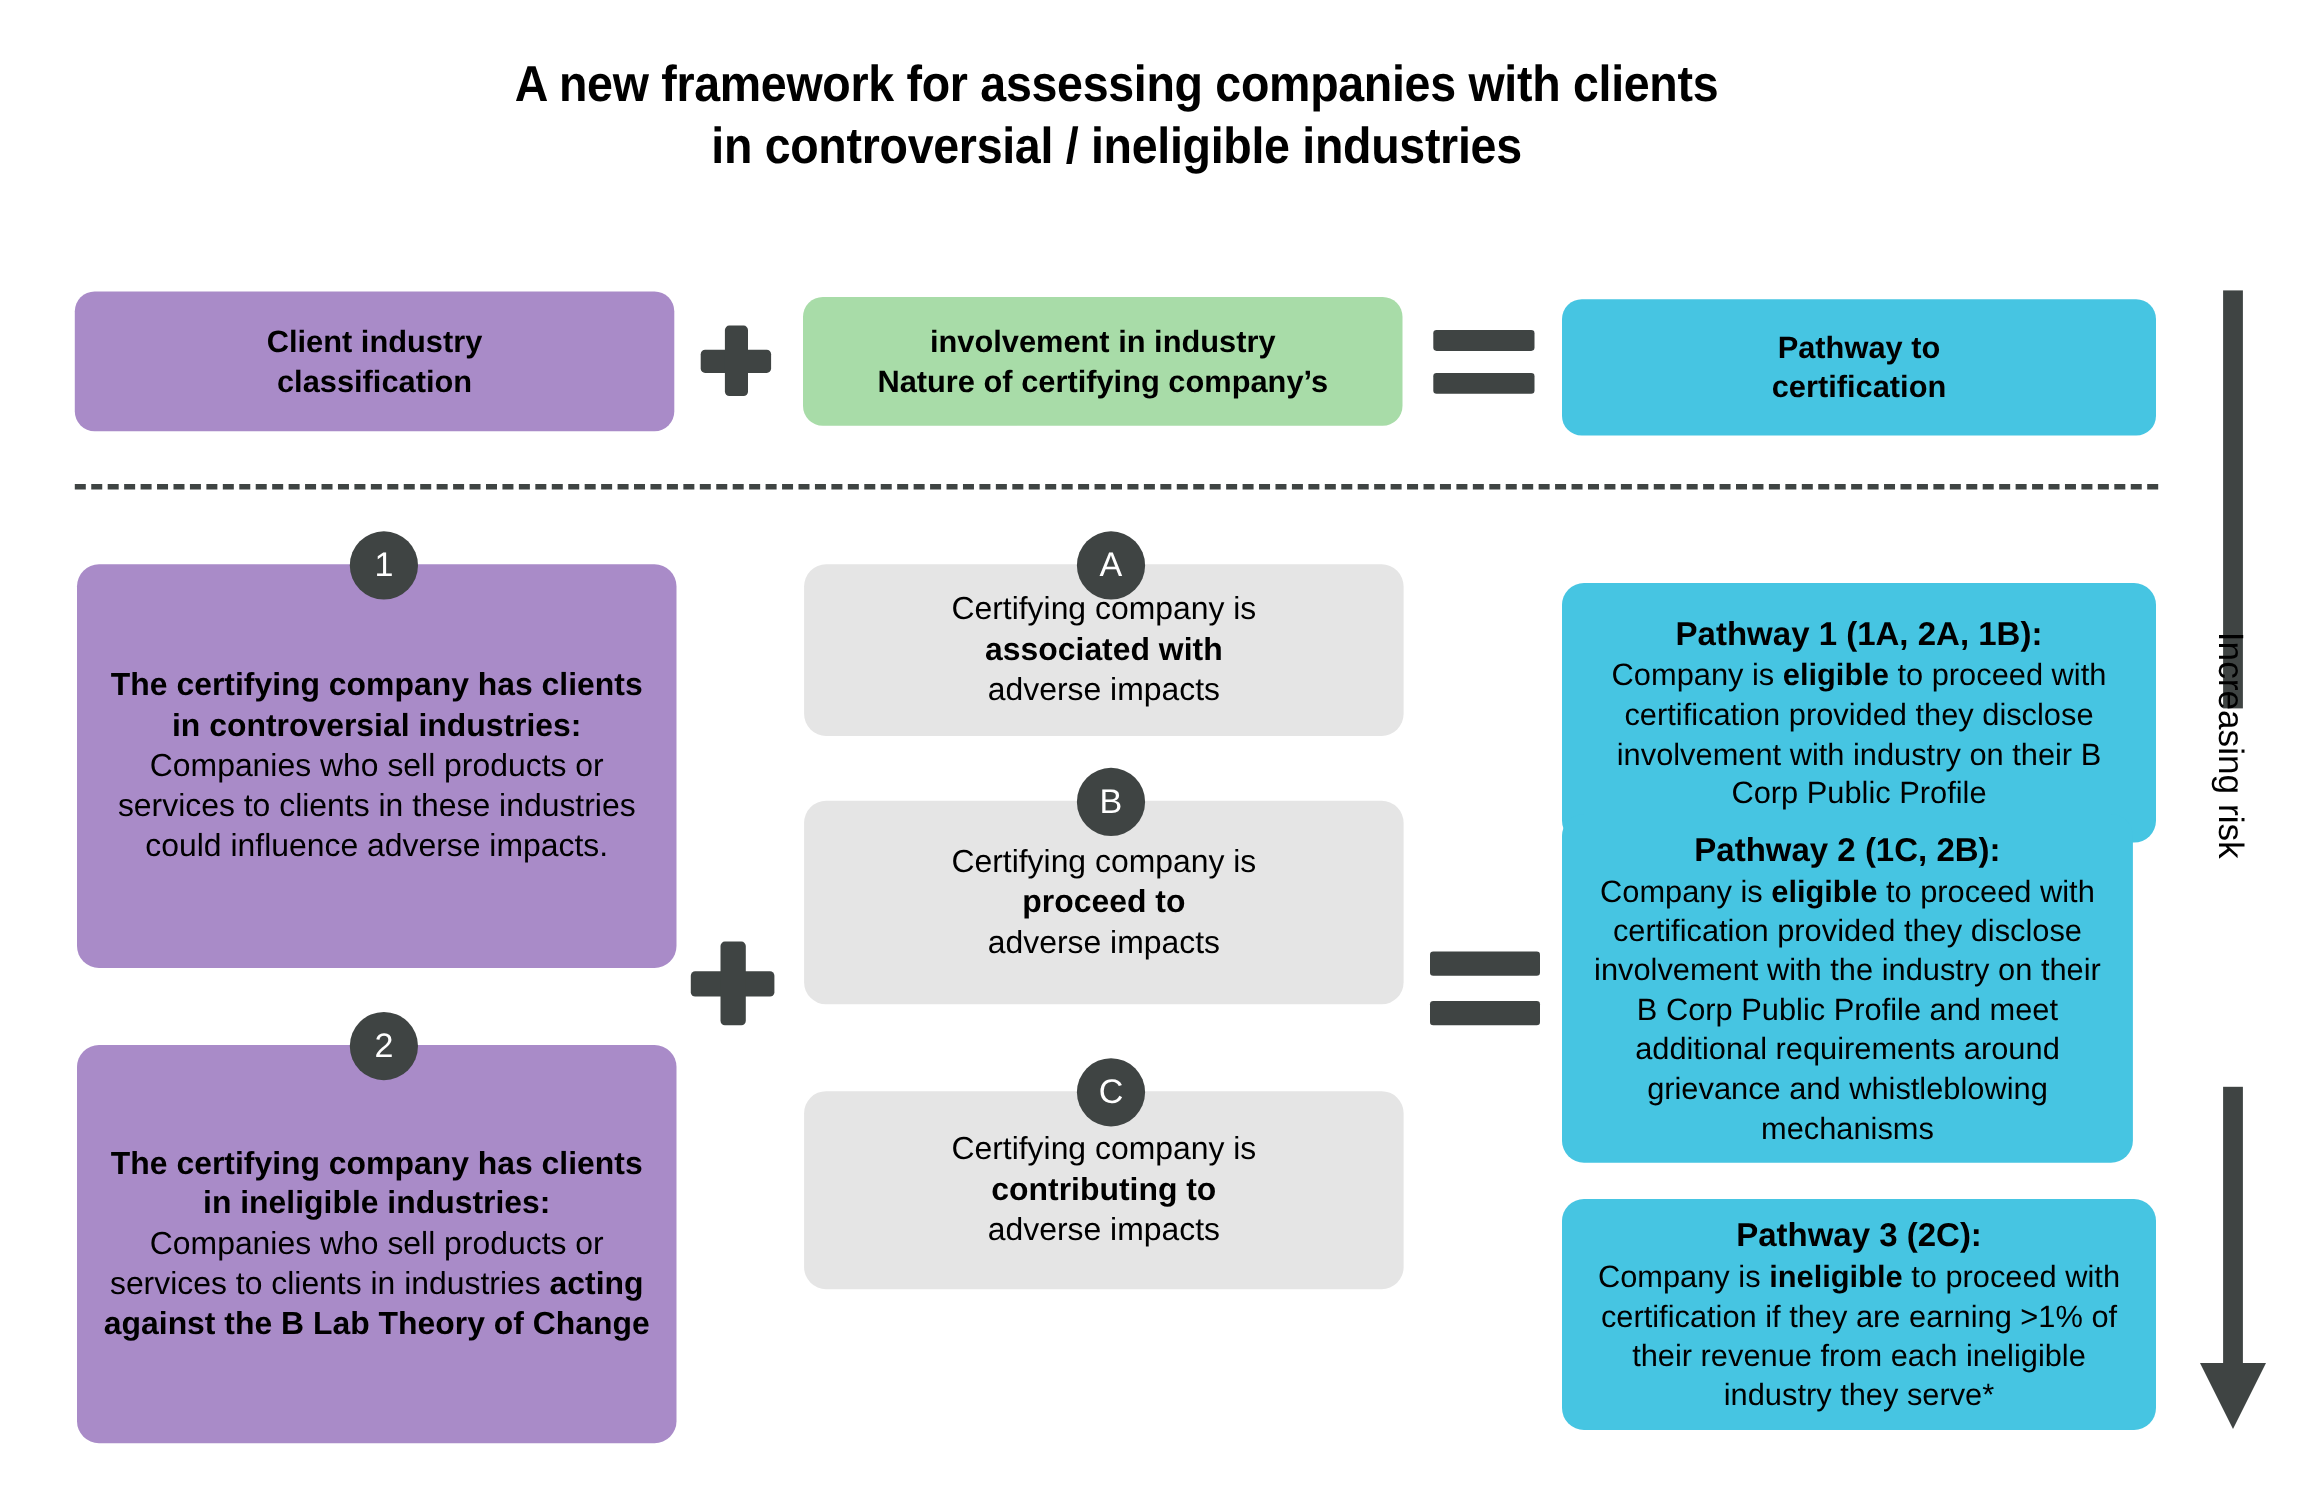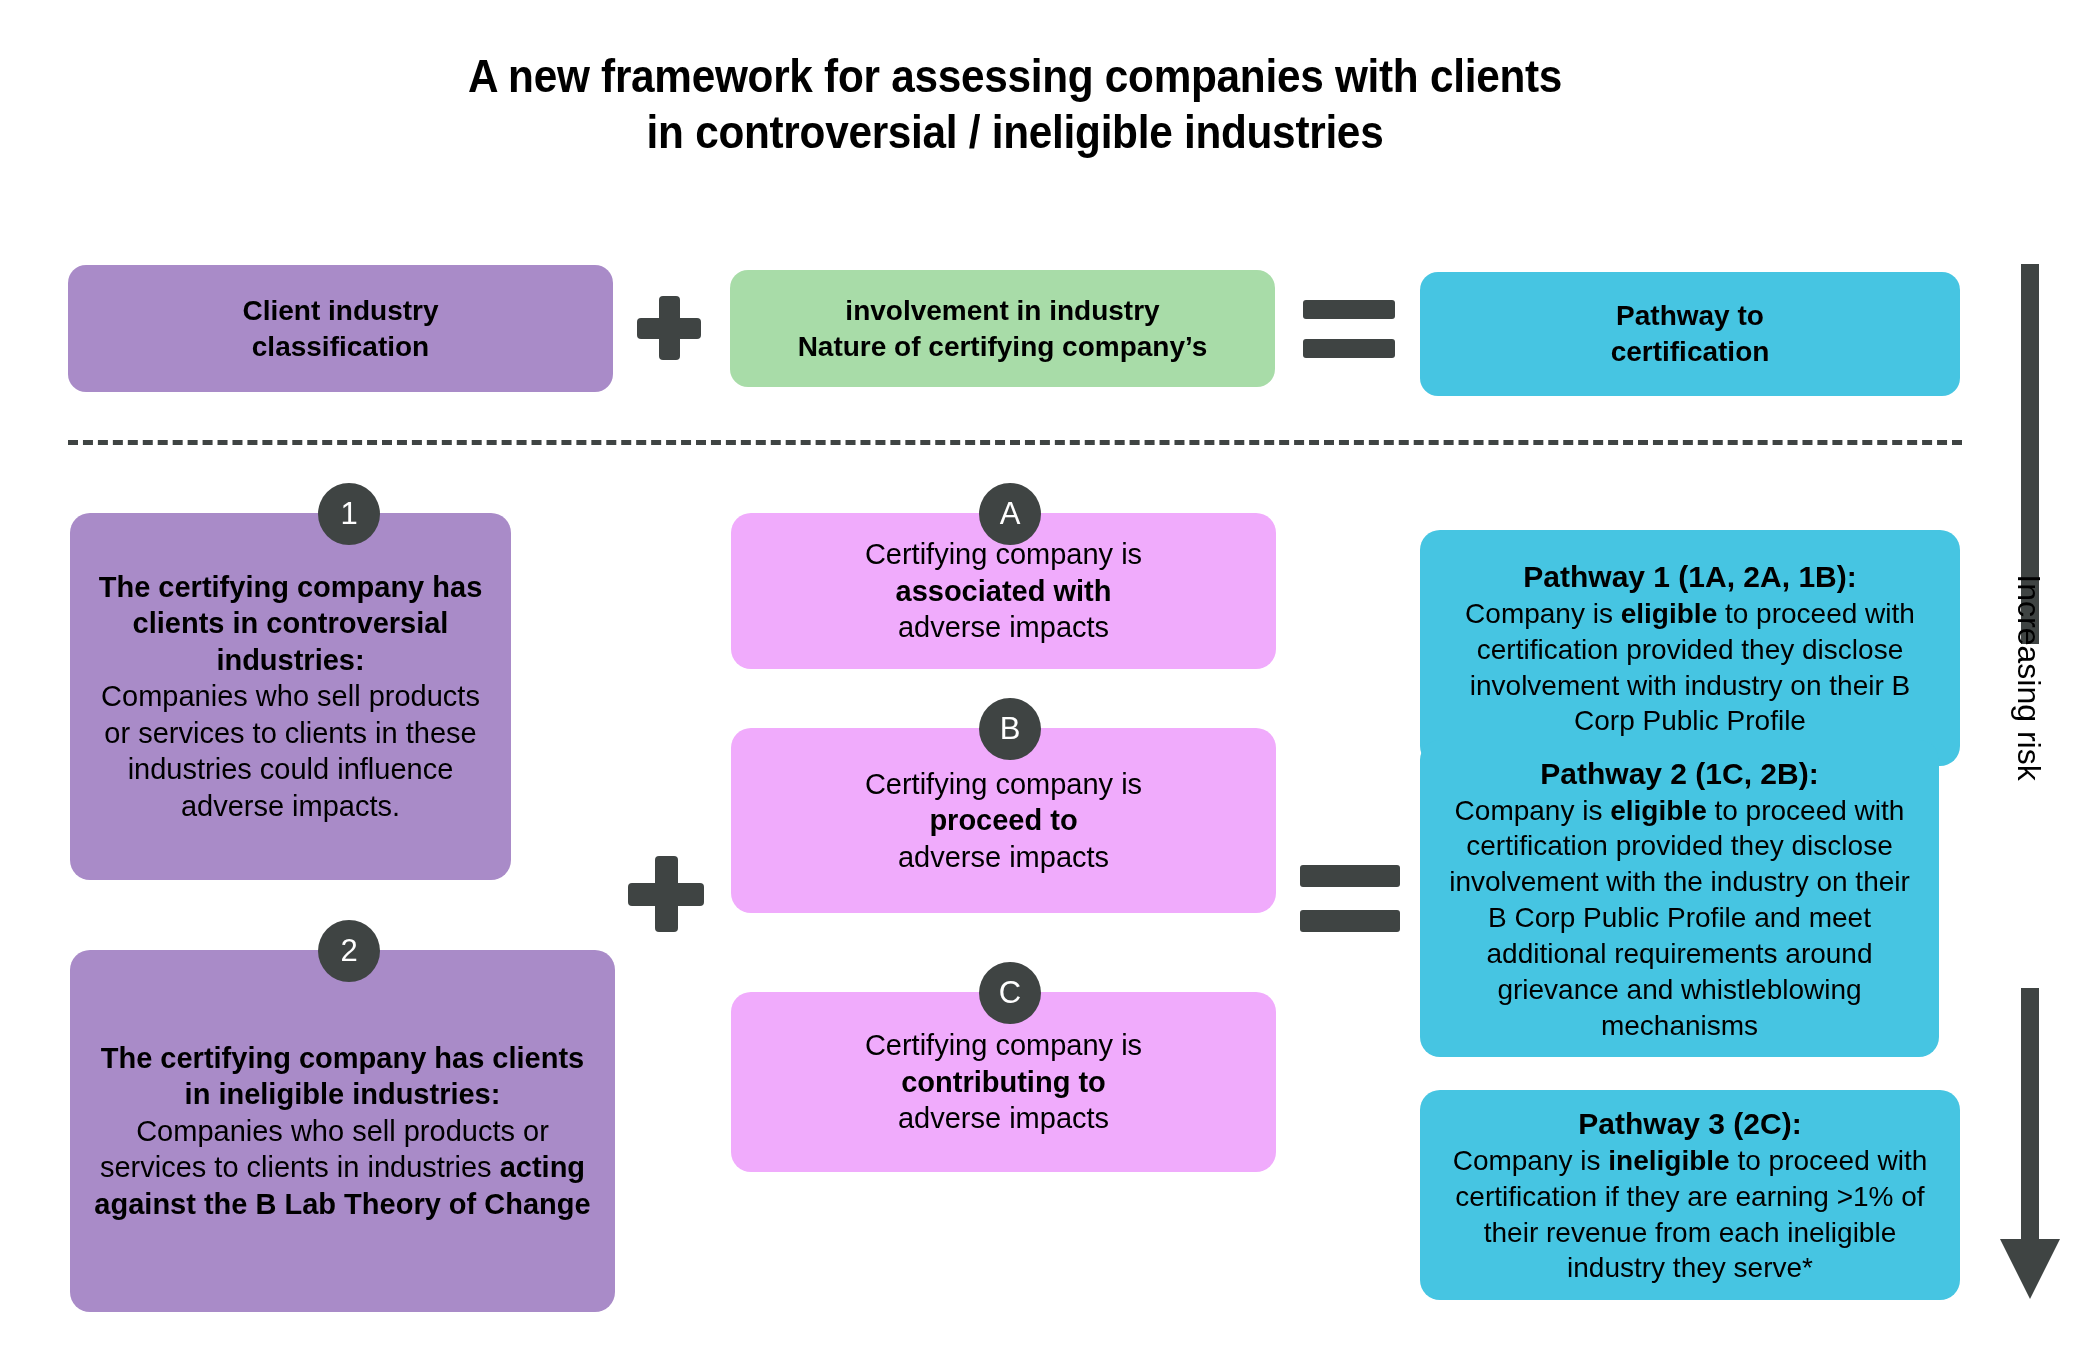--- a/index.html
+++ b/index.html
@@ -113,21 +113,21 @@
     position: absolute;
     border-radius: 20px;
     box-sizing: border-box;
     display: flex;
     flex-direction: column;
     justify-content: center;
     text-align: center;
     padding: 10px 20px;
   }
   .card.purple { background: #a98bc8; }
-  .card.green  { background: #f0abfc; }
+  .card.green  { background: #e5e5e5; }
   .card.blue   { background: #46c5e2; }
 
   .badge {
     position: absolute;
     width: 62px; height: 62px;
     border-radius: 50%;
     background: #3f4443;
     color: #ffffff;
     font-size: 31px;
     font-weight: 500;
@@ -135,21 +135,21 @@
     align-items: center;
     justify-content: center;
     z-index: 5;
   }
 
   .card p { margin: 0; }
   .ct { font-size: 29px; line-height: 1.26; }
   .ct b { font-weight: bold; }
 
   
-  .c-p1 { left: 70px;  top: 513px;  width: 441px; height: 367px; }
+  .c-p1 { left: 70px;  top: 513px;  width: 545px; height: 367px; }
   .c-p2 { left: 70px;  top: 950px;  width: 545px; height: 362px; }
   .b-p1 { left: 318px; top: 483px; }
   .b-p2 { left: 318px; top: 920px; }
 
   
   .c-g1 { left: 731px; top: 513px; width: 545px; height: 156px; }
   .c-g2 { left: 731px; top: 728px; width: 545px; height: 185px; }
   .c-g3 { left: 731px; top: 992px; width: 545px; height: 180px; }
   .b-ga { left: 979px; top: 483px; }
   .b-gb { left: 979px; top: 698px; }

